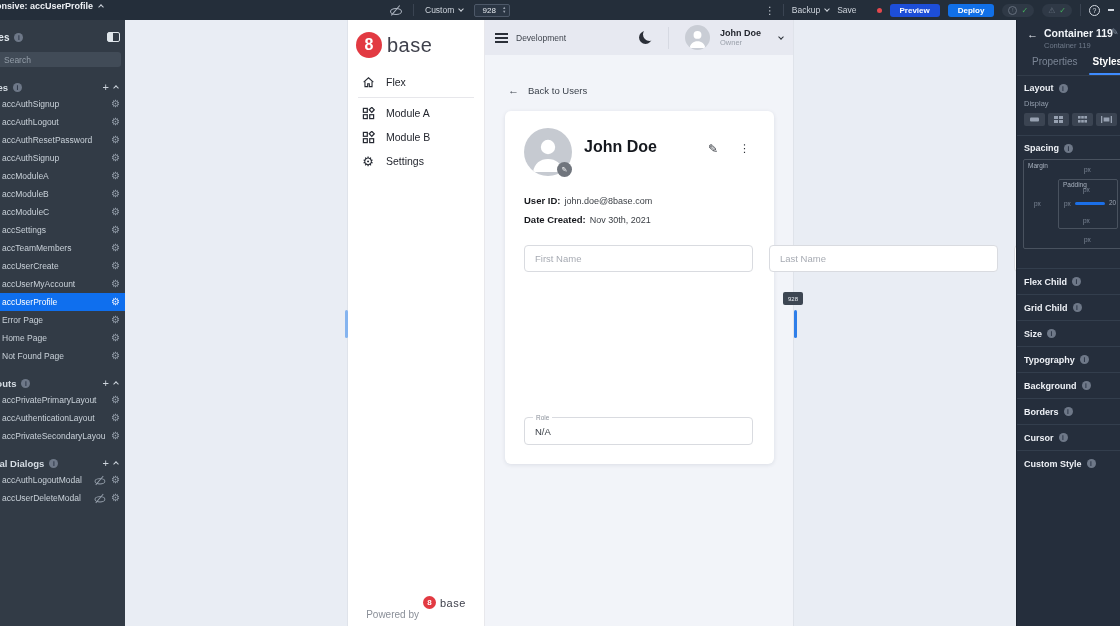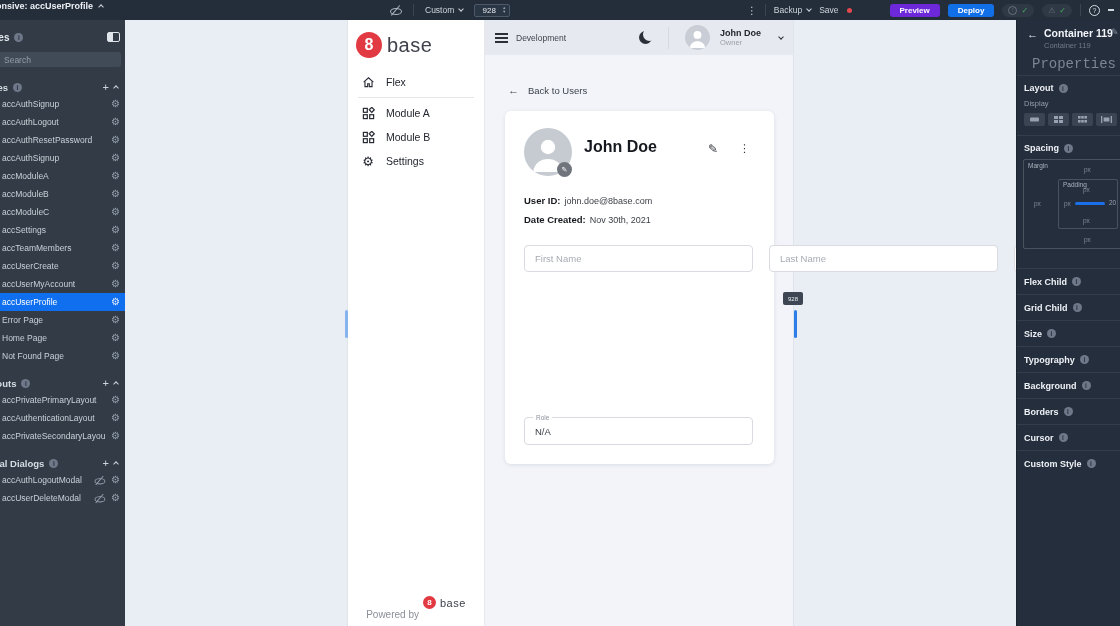--- a/index.html
+++ b/index.html
@@ -20,24 +20,24 @@
   .eyeoff { position:relative; display:inline-block; width:12px; height:11px; color:#aeb6c2; }
   .eyeoff::before { content:""; position:absolute; left:0; top:3px; width:10px; height:5px; border:1px solid currentColor; border-radius:50%; }
   .eyeoff::after { content:""; position:absolute; left:5px; top:-1px; width:1.2px; height:13px; background:currentColor; transform:rotate(40deg); }
   .tb-dd { display:flex; align-items:center; gap:5px; font-size:8.5px; color:#cfd5dd; cursor:pointer; }
   .stepper { display:flex; align-items:center; border:1px solid #4d5868; border-radius:2px; background:#2b3644; padding:1px 3px 1px 6px; gap:5px; }
   .stepper .num { font-size:8px; color:#e6eaef; min-width:16px; text-align:center; }
   .arrows { display:flex; flex-direction:column; line-height:4px; }
   .arrows span { font-size:4px; color:#9aa3b0; cursor:pointer; }
   .tb-right { position:absolute; right:0; top:0; height:20px; display:flex; align-items:center; gap:8px; padding-right:6px; color:#cfd5dd; }
   .kebab { font-size:10px; color:#cfd5dd; cursor:pointer; letter-spacing:0; }
-  .tb-save { display:flex; align-items:center; gap:8px; font-size:8.5px; color:#cfd5dd; cursor:pointer; }
+  .tb-save { display:flex; align-items:center; gap:20px; font-size:8.5px; color:#cfd5dd; cursor:pointer; }
   .dot-red { width:5px; height:5px; border-radius:50%; background:#e5484d; }
   .btn { border:none; border-radius:3px; color:#fff; font-size:8px; font-weight:bold; height:13px; padding:0 10px; cursor:pointer; font-family:inherit; }
-  .btn.preview { background:#6d28d9;margin-left:30px; }
+  .btn.preview { background:#1d4ed8; }
   .btn.deploy { background:#1170e8; }
   .pill { display:flex; align-items:center; gap:4px; background:#2f3946; border-radius:8px; padding:2px 6px; }
   .c-alert { display:inline-flex; width:9px; height:9px; border:1px solid #66707e; border-radius:50%; color:#66707e; font-size:6px; align-items:center; justify-content:center; }
   .t-alert { font-size:8px; color:#66707e; line-height:9px; }
   .check { font-size:8px; color:#43b05c; line-height:9px; }
   .help { width:11px; height:11px; border:1.2px solid #d4dae1; border-radius:50%; color:#d4dae1; font-size:7px; text-align:center; line-height:10px; cursor:pointer; }
   .dash { width:6px; height:1.5px; background:#cfd5dd; }
 
   
   .sidebar { position:absolute; left:-22px; top:20px; width:147px; height:606px; background:#323b46; z-index:20; padding-top:6px; color:#c3ccd4; }
@@ -114,21 +114,21 @@
   .width-badge { position:absolute; left:658px; top:272px; width:20px; height:13px; background:#3d4652; border-radius:2px; color:#e8ecf1; font-size:6px; display:flex; align-items:center; justify-content:center; }
 
   
   .inspector { position:absolute; left:1016px; top:20px; width:240px; height:606px; background:#252e3c; z-index:20; color:#e9edf3; border-left:1px solid #1d2530; }
   .ins-head { position:relative; height:36px; }
   .ins-back { position:absolute; left:10px; top:8px; font-size:11px; color:#e9edf3; cursor:pointer; }
   .ins-title { position:absolute; left:27px; top:7px; font-size:10.5px; font-weight:bold; color:#f2f5f9; }
   .ins-pencil { position:absolute; left:94px; top:7px; font-size:9px; color:#8792a2; cursor:pointer; }
   .ins-sub { position:absolute; left:27px; top:21px; font-size:7.5px; color:#6f7a8a; }
   .ins-tabs { display:flex; gap:15px; padding-left:15px; border-bottom:1px solid #323c4a; height:20px; }
-  .ins-tab { font-size:14px; color:#7b8595; cursor:pointer; position:relative; padding-bottom:6px; white-space:nowrap;font-family:Liberation Mono, monospace; }
+  .ins-tab { font-size:10px; color:#7b8595; cursor:pointer; position:relative; padding-bottom:6px; white-space:nowrap; }
   .ins-tab.active { color:#fff; font-weight:bold; }
   .ins-tab.active::after { content:""; position:absolute; left:-4px; right:-4px; bottom:0; height:2px; background:#3e8bff; border-radius:1px; }
   .ins-sec-head { display:flex; align-items:center; gap:5px; padding:7px 0 0 7px; }
   .ins-sec-title { font-size:9px; font-weight:bold; color:#eef1f6; }
   .ins-sublabel { font-size:7.5px; color:#929cab; padding:6px 0 0 7px; }
   .disp-row { display:flex; gap:3px; padding:5px 0 9px 7px; }
   .disp-btn { width:21px; height:13px; background:#3b4452; border:none; border-radius:2px; display:flex; align-items:center; justify-content:center; cursor:pointer; }
   .ins-div { height:1px; background:#333e4d; }
   .boxmodel { position:relative; margin:6px 0 0 6px; width:170px; height:90px; border:1px solid #49525f; border-radius:2px; }
   .bm-label { position:absolute; font-size:6.5px; color:#aab3c0; }

